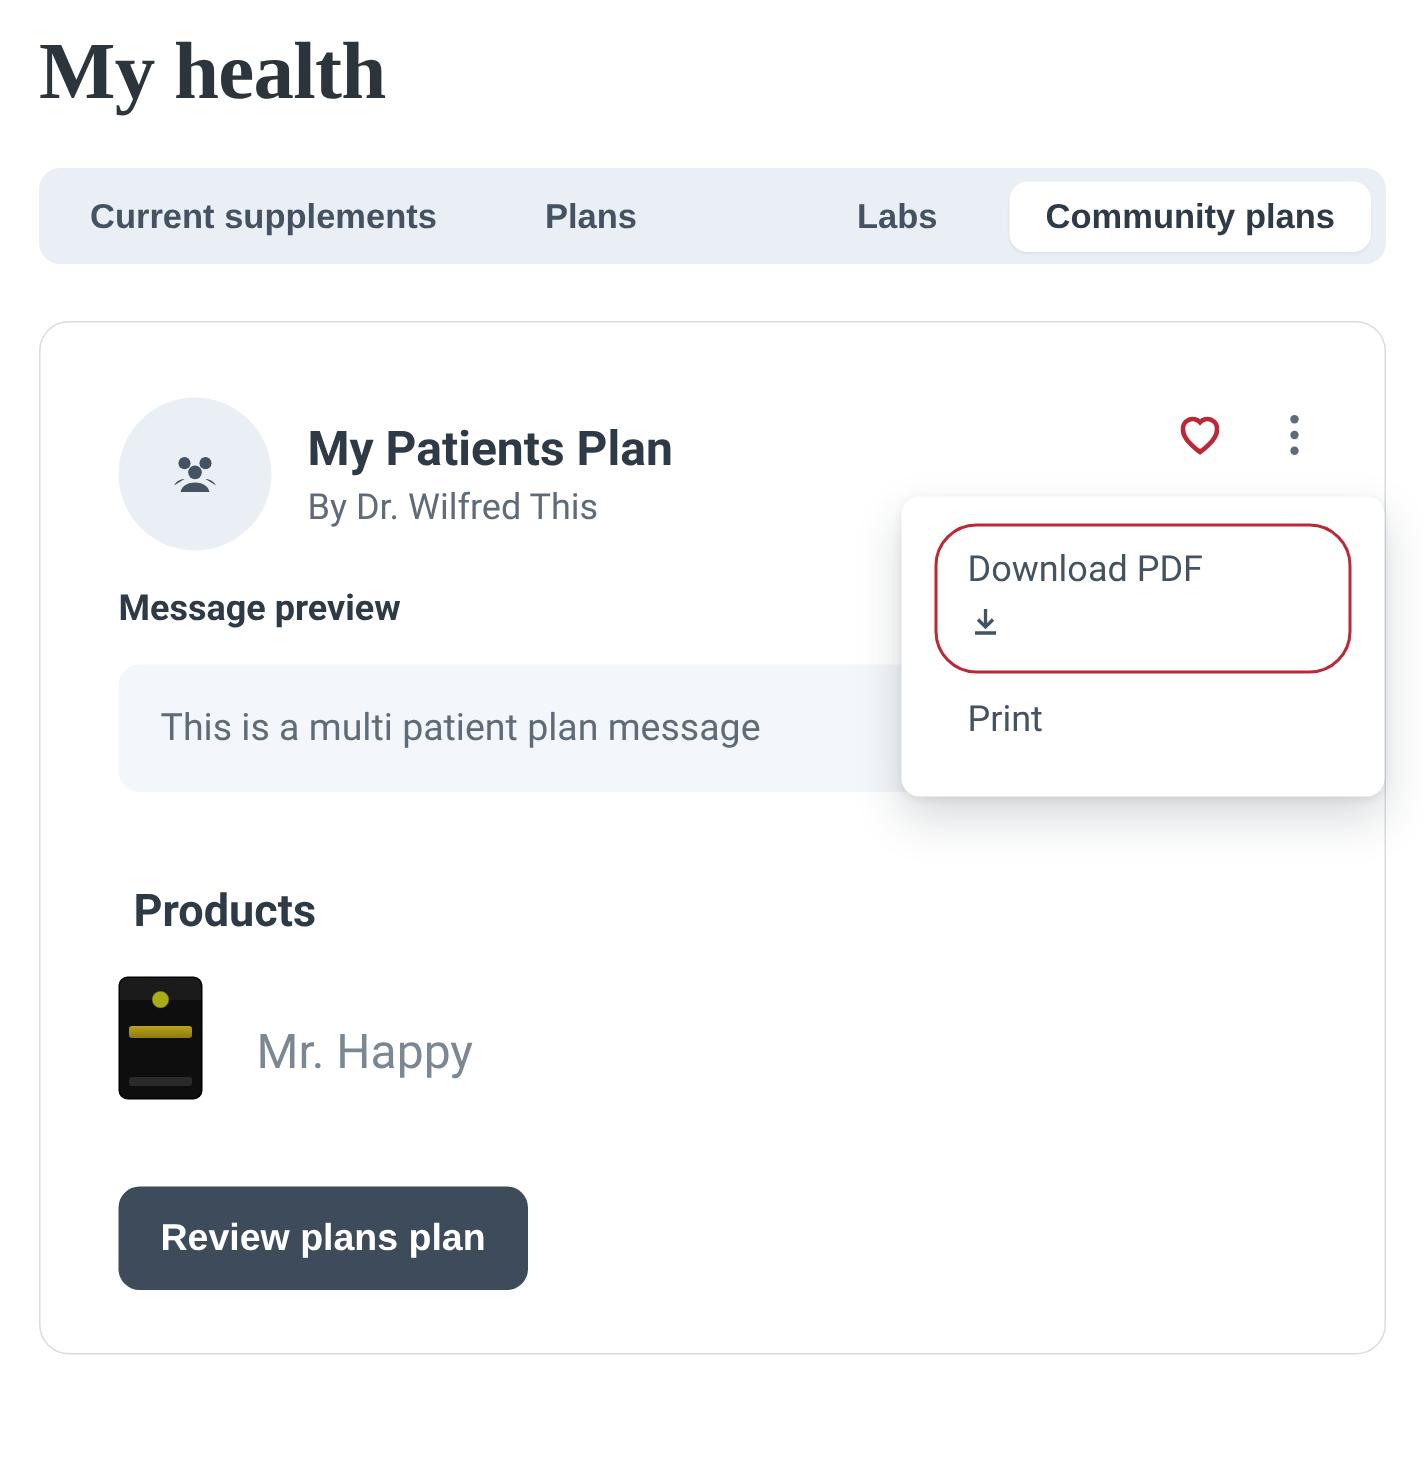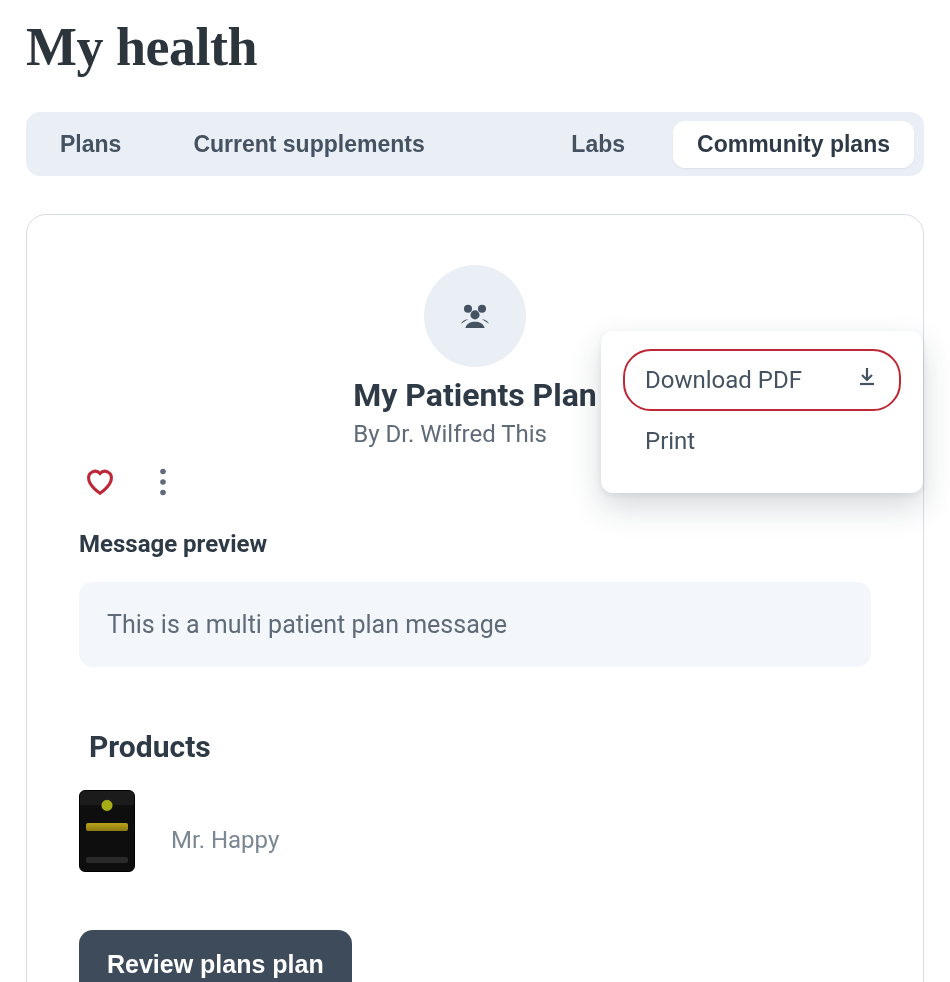--- a/index.html
+++ b/index.html
@@ -67,22 +67,21 @@
     position:relative;
     margin-top:38px;
     border:1px solid var(--border);
     border-radius:var(--tile-radius);
     padding:50px 52px 42px;
   }
 
   .card-head{
     display:flex;
     align-items:center;
-    gap:9px;
-    flex-direction:column;
+    gap:24px;
   }
   .avatar{
     width:102px;height:102px;border-radius:50%;
     background:var(--surface-soft);
     display:flex;align-items:center;justify-content:center;
     flex:0 0 auto;
   }
   .avatar svg{width:42px;height:42px;fill:var(--ink-700);}
 
   .title-block{flex:1;min-width:0;}
@@ -116,27 +115,29 @@
     top:116px;
     right:0;
     width:322px;
     background:#fff;
     border-radius:12px;
     box-shadow:0 14px 32px rgba(30,42,54,.18), 0 2px 6px rgba(30,42,54,.08);
     padding:18px 22px 22px;
     z-index:5;
   }
   .dropdown .item{
-    display:flex;align-items:center;justify-content:space-between;
+    display:flex;align-items:flex-start;justify-content:space-between;
+    gap:10px;
     font-size:24px;
     color:var(--ink-700);
     padding:14px 20px;
     border-radius:28px;
     cursor:pointer;
     border:2.5px solid transparent;
+    flex-direction:column;
   }
   .dropdown .item.selected{
     border-color:var(--accent-red);
   }
   .dropdown .item svg{width:24px;height:24px;stroke:var(--ink-700);stroke-width:2.2;fill:none;flex:0 0 auto;}
 
   
   .section-label{
     margin-top:24px;
     font-size:24px;
@@ -178,42 +179,42 @@
     content:"";
     position:absolute;left:6px;right:6px;top:40%;height:8px;border-radius:2px;
     background:linear-gradient(#bca31a,#8b7a13);
   }
   .product-thumb::before{
     content:"";
     position:absolute;left:6px;right:6px;bottom:8px;height:6px;border-radius:2px;
     background:#2a2a2a;
   }
   .product-name{font-size:25px;font-weight:700;color:var(--ink-900);}
-  .product-brand{font-size:24px;color:var(--ink-400);margin-top:18px;}
+  .product-brand{font-size:32px;color:var(--ink-400);margin-top:18px;}
 
   .cta-row{margin-top:58px;}
   .cta{
     background:#3d4b5b;
     color:#fff;
     font-size:25px;
     font-weight:600;
     border:none;
     border-radius:14px;
     padding:20px 28px;
     cursor:pointer;
   }
 </style>
 </head>
 <body>
 
 <h1 class="page-title">My health</h1>
 
 <nav class="tabs">
+  <button class="tab">Current supplements</button>
   <button class="tab">Plans</button>
-  <button class="tab">Current supplements</button>
   <button class="tab labs">Labs</button>
   <button class="tab active">Community plans</button>
 </nav>
 
 <section class="card">
 
   <div class="card-head">
     <div class="avatar">
       <span>
         <svg viewBox="0 0 24 24" aria-hidden="true">

